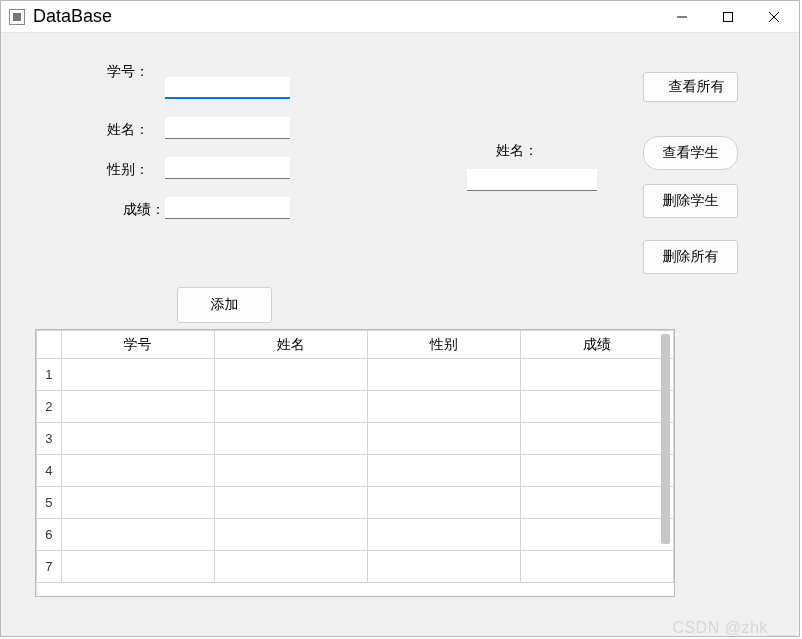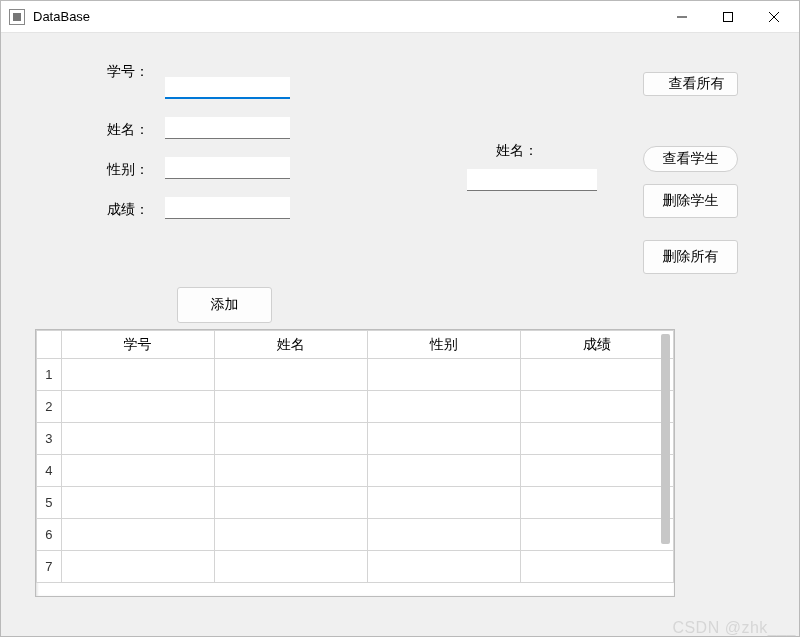--- a/index.html
+++ b/index.html
@@ -45,21 +45,21 @@
       position: absolute;
       top: 3px;
       left: 3px;
       width: 8px;
       height: 8px;
       background: #777;
     }
     .title-text {
       flex: 1;
       color: #000;
-      font-size: 13px;
+      font-size: 18px;
     }
     .win-controls {
       display: flex;
       height: 100%;
     }
     .win-btn {
       width: 46px;
       height: 32px;
       display: flex;
       align-items: center;
@@ -191,34 +191,34 @@
           </svg>
       </div>
     </div>
   </div>
 
   <div class="client-area">
 
     <div class="form-label" style="left:105px; top:29px;">学号：</div>
     <div class="form-label" style="left:105px; top:87px;">姓名：</div>
     <div class="form-label" style="left:105px; top:127px;text-align:right;">性别：</div>
-    <div class="form-label" style="left:105px; top:167px;">成绩：</div>
+    <div class="form-label" style="left:121px; top:167px;">成绩：</div>
 
     <input class="text-input focused" style="left: 163px; top: 43px; width: 125px;" value="">
     <input class="text-input" style="left: 163px; top: 83px; width: 125px;" value="">
     <input class="text-input" style="left: 163px; top: 123px; width: 125px;" value="">
     <input class="text-input" style="left: 163px; top: 163px; width: 125px;" value="">
 
     <button class="btn" style="left:175px; top:205px; width:95px; height:36px;margin-top:48px;">添加</button>
 
     <div class="form-label" style="left:494px; top:108px;">姓名：</div>
     <input class="text-input" style="left: 465px; top: 135px; width: 130px;" value="">
 
-    <button class="btn" style="left:641px; top:38px; width:95px; height:24px;padding-left:12px;">查看所有</button>
-    <button class="btn" style="left:641px; top:112px; width:95px; height:26px;border-radius:15px;">查看学生</button>
+    <button class="btn" style="left:641px; top:38px; width:95px; height:30px;padding-left:12px;">查看所有</button>
+    <button class="btn" style="left:641px; top:102px; width:95px; height:34px;border-radius:15px;">查看学生</button>
     <button class="btn" style="left:641px; top:206px; width:95px; height:34px;">删除所有</button>
     <button class="btn" style="left:641px; top:150px; width:95px; height:34px;">删除学生</button>
 
     <div class="table-container">
       <table class="data-table">
         <colgroup>
           <col style="width:24px">
           <col style="width:150px">
           <col style="width:150px">
           <col style="width:150px">

